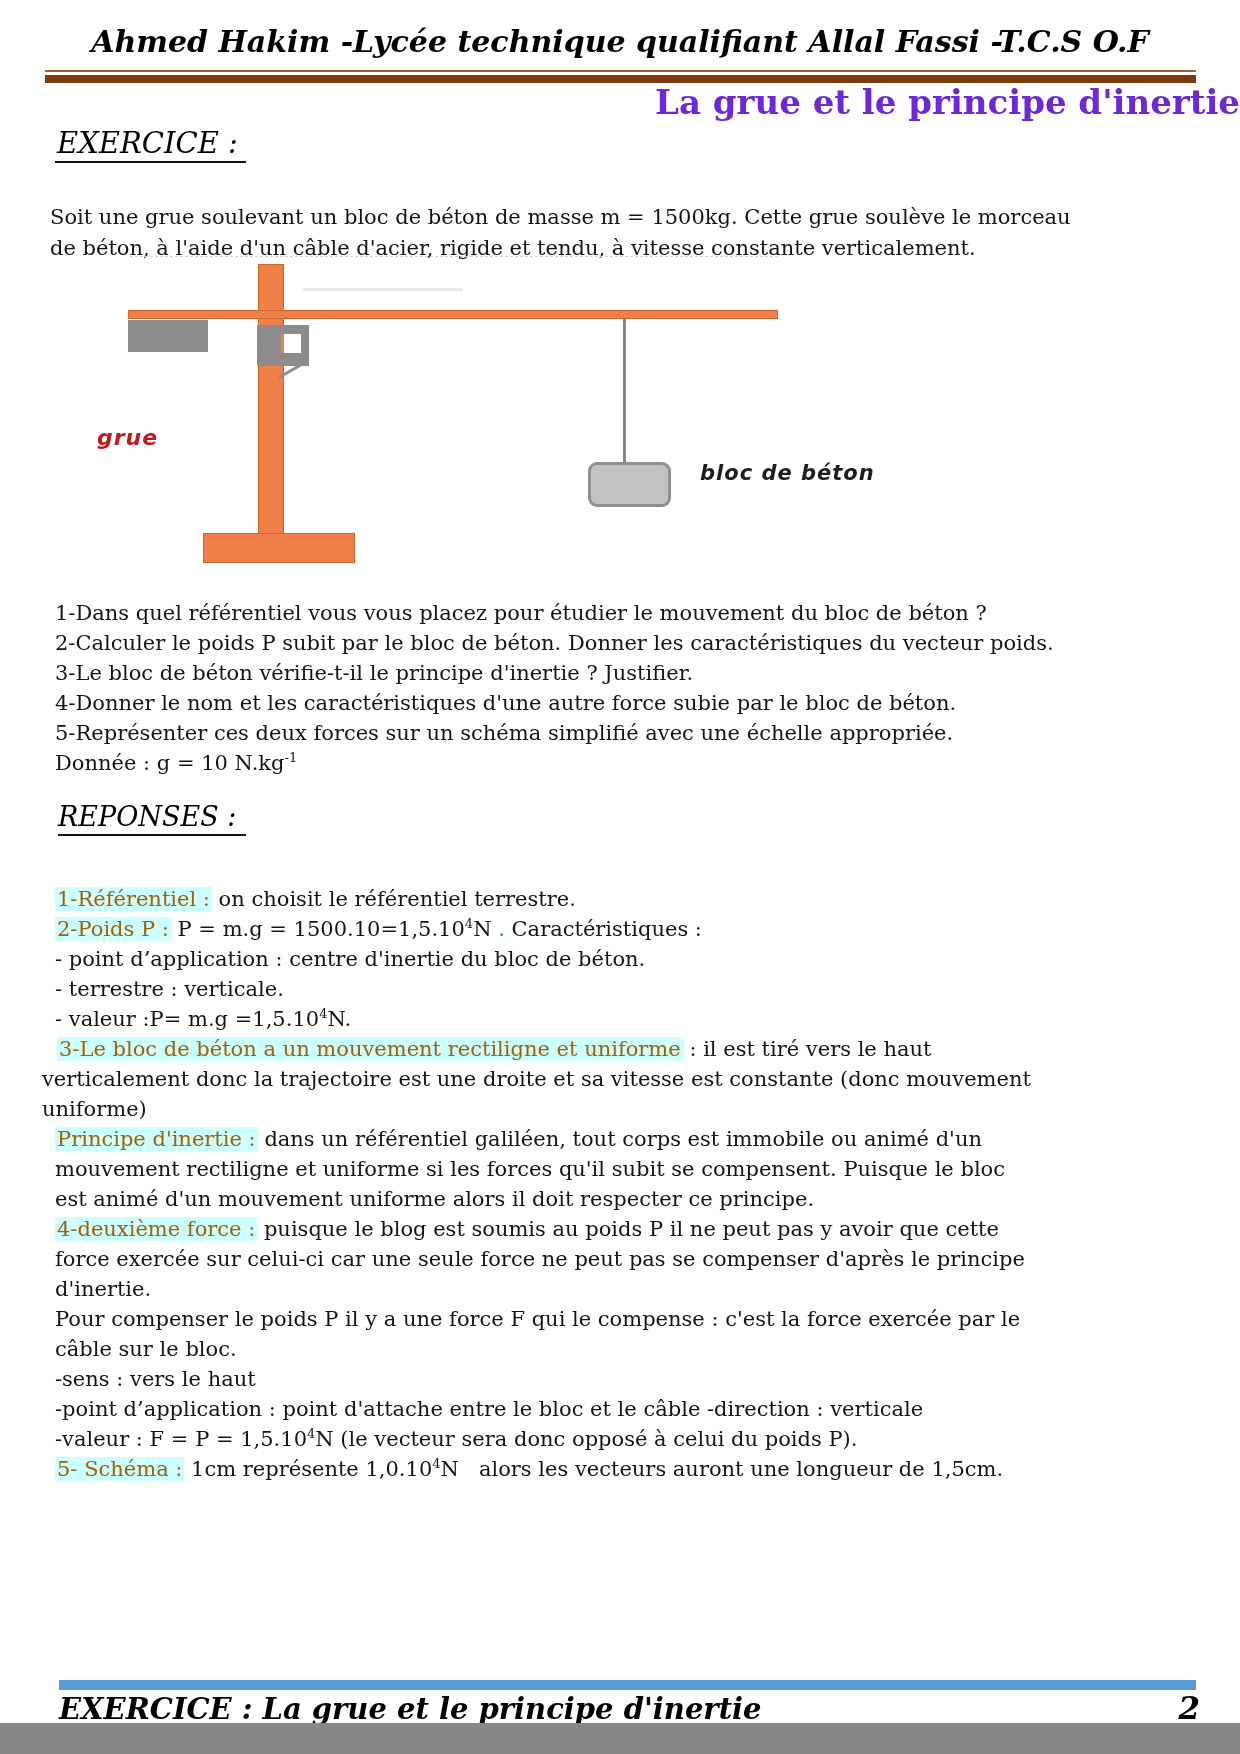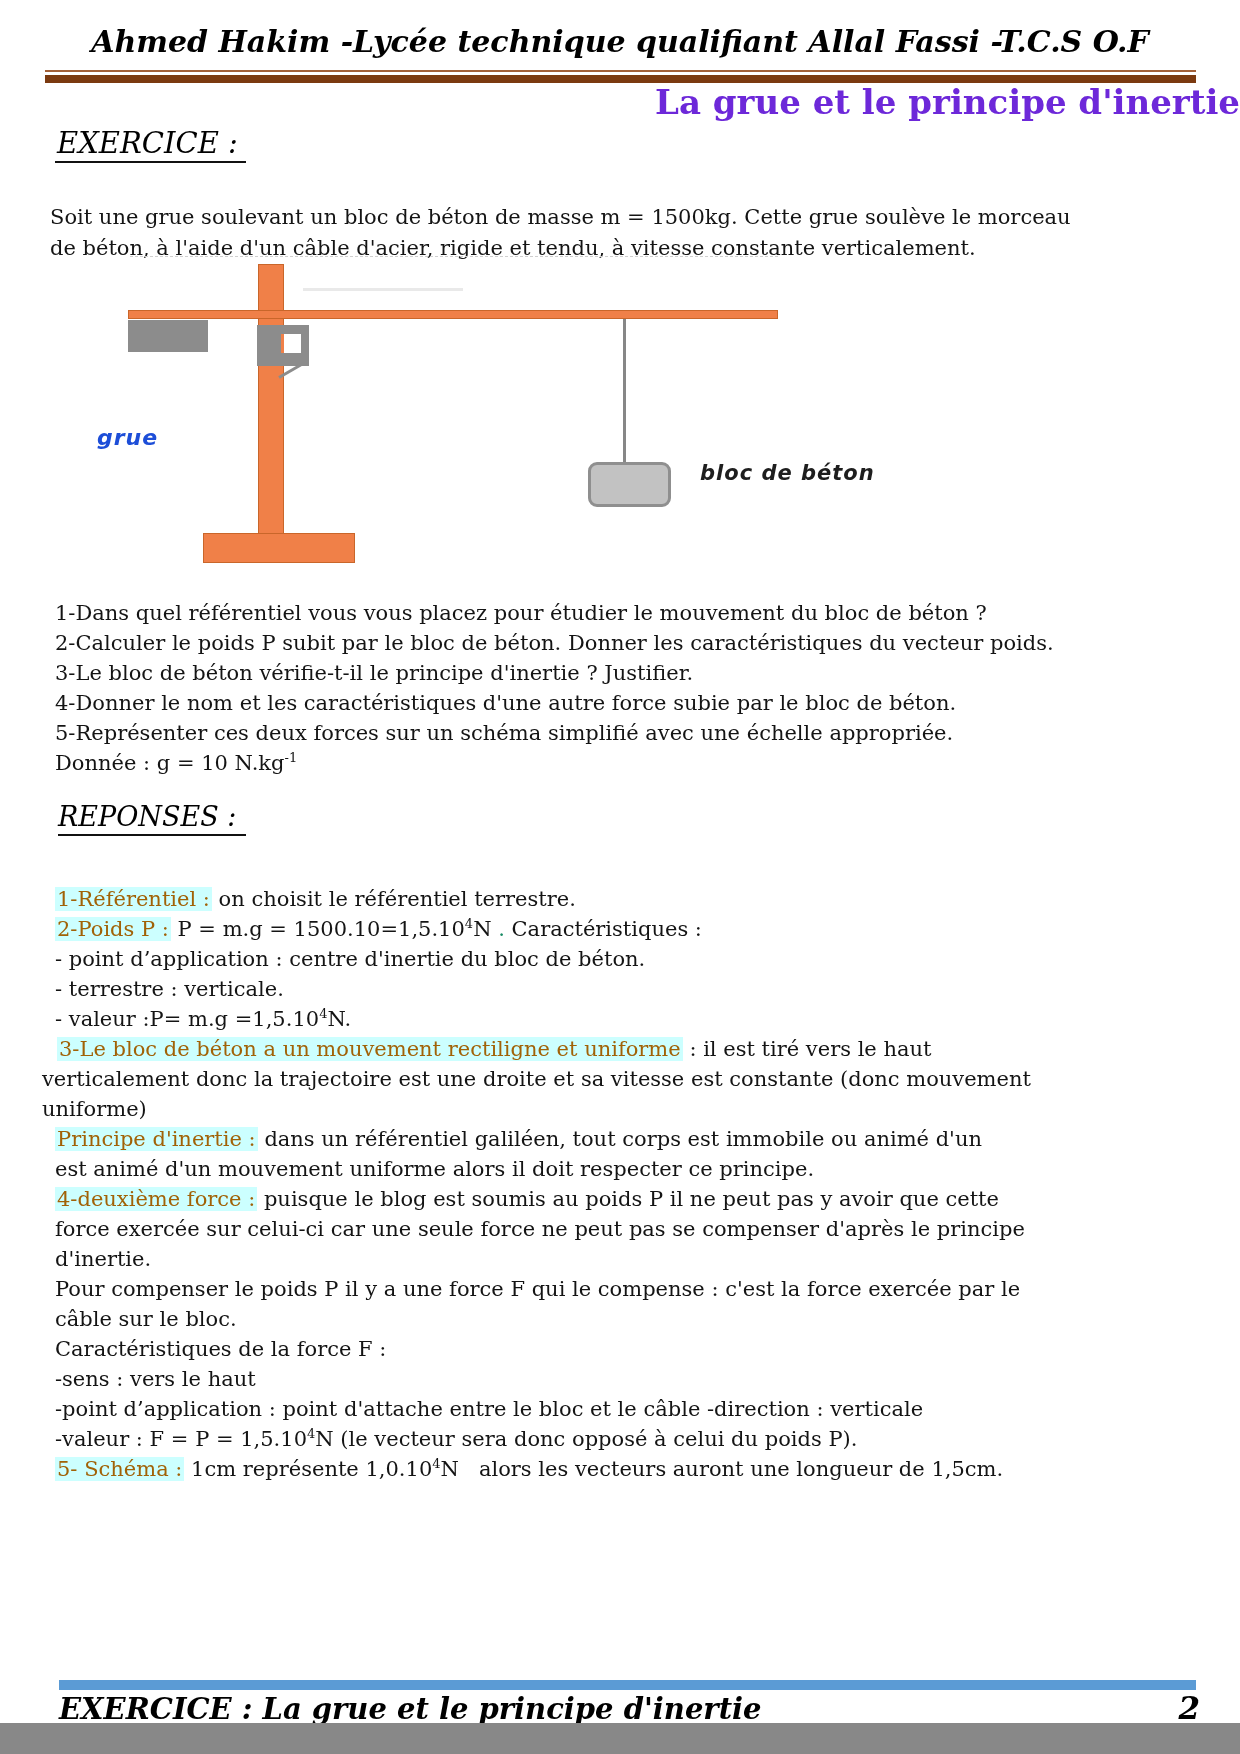--- a/index.html
+++ b/index.html
@@ -37,21 +37,21 @@
   .counterweight{position:absolute;left:128px;top:320px;width:80px;height:32px;background:#8C8C8C;}
   .trolley{position:absolute;left:257px;top:325px;width:52px;height:41px;background:#8C8C8C;}
   .trolley-hole{position:absolute;left:281px;top:334px;width:17px;height:19px;background:#FFFFFF;
                 border-left:3px solid #F08048;}
   .hook{position:absolute;left:279px;top:376px;width:33px;height:3px;background:#8C8C8C;
         transform:rotate(-30deg);transform-origin:left center;}
   .cable{position:absolute;left:623px;top:319px;width:3px;height:144px;background:#878787;}
   .block{position:absolute;left:588px;top:462px;width:83px;height:45px;background:#C2C2C2;
          border:3px solid #8F8F8F;border-radius:9px;box-sizing:border-box;}
   .crane-label{position:absolute;left:97px;top:425px;font-family:"DejaVu Sans",sans-serif;
-         font-weight:bold;font-style:italic;font-size:22px;letter-spacing:1px;color:#1d4ed8;}
+         font-weight:bold;font-style:italic;font-size:22px;letter-spacing:1px;color:#b91c1c;}
   .block-label{position:absolute;left:700px;top:461px;font-family:"DejaVu Sans",sans-serif;
          font-weight:bold;font-style:italic;font-size:21px;letter-spacing:1px;color:#1E1E1E;white-space:pre;}
   .artifact1{position:absolute;left:130px;top:256px;width:648px;height:0;border-top:1px dashed #CFCFCF;}
   .artifact2{position:absolute;left:303px;top:288px;width:160px;height:3px;background:#E9E9E9;}
 
   
   .footer-bar{position:absolute;top:1680px;left:59px;width:1137px;height:10px;background:#5B9BD5;}
   .footer-row{position:absolute;top:1690px;left:59px;width:1141px;display:flex;
               justify-content:space-between;align-items:baseline;
               font-weight:bold;font-style:italic;color:#000;}
@@ -105,27 +105,27 @@
   <div class="answers">
       <div class="tline"><span class="hl">1-Référentiel :</span><span> on choisit le référentiel terrestre.</span></div>
       <div class="tline"><span class="hl">2-Poids P :</span><span> P = m.g = 1500.10=1,5.10</span><span class="sup">4</span><span>N </span><span class="g">.</span><span> Caractéristiques :</span></div>
       <div class="tline"><span>- point d’application : centre d'inertie du bloc de béton.</span></div>
       <div class="tline"><span>- terrestre : verticale.</span></div>
       <div class="tline"><span>- valeur :P= m.g =1,5.10</span><span class="sup">4</span><span>N.</span></div>
       <div class="tline" style="margin-left: 2px;"><span class="hl">3-Le bloc de béton a un mouvement rectiligne et uniforme</span><span> : il est tiré vers le haut</span></div>
       <div class="tline" style="margin-left: -13px;"><span>verticalement donc la trajectoire est une droite et sa vitesse est constante (donc mouvement</span></div>
       <div class="tline" style="margin-left: -13px;"><span>uniforme)</span></div>
       <div class="tline"><span class="hl">Principe d'inertie :</span><span> dans un référentiel galiléen, tout corps est immobile ou animé d'un</span></div>
+      <div class="tline"><span>mouvement rectiligne et uniforme si les forces qu'il subit se compensent. Puisque le bloc</span></div>
       <div class="tline"><span>est animé d'un mouvement uniforme alors il doit respecter ce principe.</span></div>
       <div class="tline"><span class="hl">4-deuxième force :</span><span> puisque le blog est soumis au poids P il ne peut pas y avoir que cette</span></div>
       <div class="tline"><span>force exercée sur celui-ci car une seule force ne peut pas se compenser d'après le principe</span></div>
       <div class="tline"><span>d'inertie.</span></div>
       <div class="tline"><span>Pour compenser le poids P il y a une force F qui le compense : c'est la force exercée par le</span></div>
       <div class="tline"><span>câble sur le bloc.</span></div>
-      <div class="tline"><span>Caractéristiques de la force F :</span></div>
       <div class="tline"><span>-sens : vers le haut</span></div>
       <div class="tline"><span>-point d’application : point d'attache entre le bloc et le câble -direction : verticale</span></div>
       <div class="tline"><span>-valeur : F = P = 1,5.10</span><span class="sup">4</span><span>N (le vecteur sera donc opposé à celui du poids P).</span></div>
       <div class="tline"><span class="hl">5- Schéma :</span><span> 1cm représente 1,0.10</span><span class="sup">4</span><span>N   alors les vecteurs auront une longueur de 1,5cm.</span></div>
     </div>
 
   <div class="footer-bar"></div>
   <div class="footer-row">
     <span class="footer-label">EXERCICE : La grue et le principe d'inertie</span>
     <span class="footer-page">2</span>

